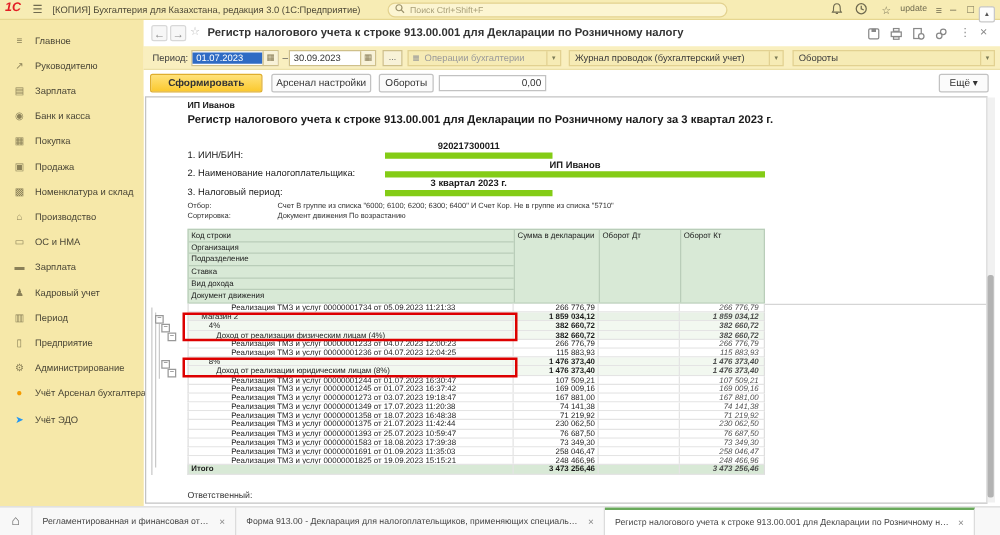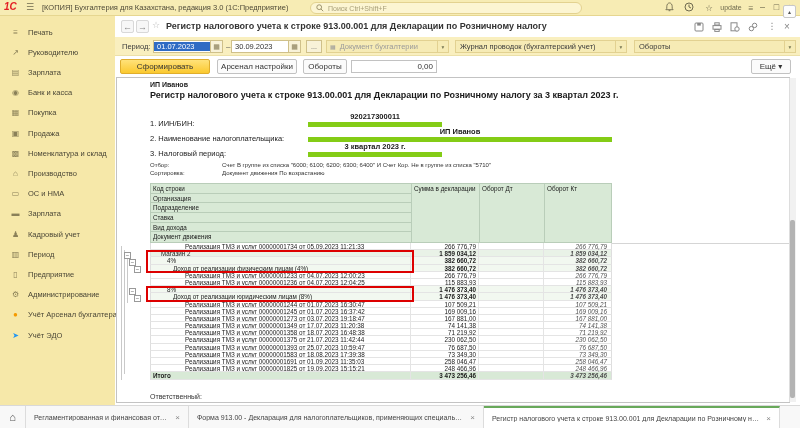--- a/index.html
+++ b/index.html
@@ -63,21 +63,21 @@
   .dd.disabled .ddtext { color:#9a9a9a; }
   .ddic { font-size:6px; color:#9a9a9a; padding-left:3px; }
   .ddarr { width:11px; height:100%; border-left:1px solid #e2d191; font-size:5.5px;
     color:#7a7a56; text-align:center; line-height:12px; }
 
   
   .actionrow { position:absolute; left:115px; top:56px; width:685px; height:21px; background:#fff; }
   .btn { position:absolute; top:3px; height:15px; border:1px solid #c2c2c2; border-radius:2px;
     background:#fbfbfb; font-size:8px; color:#333; text-align:center; line-height:13px; }
   .btn.primary { background:linear-gradient(#ffe27a,#fbc92f); border-color:#dfae2e;
-    font-weight:normal; }
+    font-weight:bold; }
   .sigma { position:absolute; left:239px; top:4px; font-size:10px; color:#444; }
   .amount { position:absolute; left:236px; top:4px; width:86px; height:13px;
     border:1px solid #c2c2c2; font-size:8px; color:#333; text-align:right;
     line-height:11px; padding-right:3px; background:#fff; }
 
   
   .report { position:absolute; left:116px; top:77px; width:674px; height:326px;
     background:#fff; border:1px solid #c3c3c3; }
   .scrolltrack { position:absolute; left:789px; top:78px; width:7px; height:324px;
     background:#f1f1f1; border-left:1px solid #dddddd; }
@@ -168,21 +168,21 @@
     <span class="tb-ic" style="left:718px; width:26px; font-size:7px">update</span>
     <span class="tb-ic" style="left:744px">≡</span>
     <span class="winbtn" style="left:756px">–</span>
     <span class="winbtn" style="left:770px">□</span>
     <span class="winbtn" style="left:785px">×</span>
   </div>
 
   <div class="sidebar" id="sidebar">
       <div class="sb-item" style="top: 6px;">
         <span class="sb-ic" style="color: rgb(138, 128, 88);">≡</span>
-        <span class="sb-lab">Печать</span>
+        <span class="sb-lab">Главное</span>
       </div>
       <div class="sb-item" style="top: 26.2px;">
         <span class="sb-ic" style="color: rgb(138, 128, 88);">↗</span>
         <span class="sb-lab">Руководителю</span>
       </div>
       <div class="sb-item" style="top: 46.4px;">
         <span class="sb-ic" style="color: rgb(138, 128, 88);">▤</span>
         <span class="sb-lab">Зарплата</span>
       </div>
       <div class="sb-item" style="top: 66.6px;">
@@ -280,21 +280,21 @@
       <span class="calbtn">▦</span>
     </div>
     <span class="dash" style="left:111px">–</span>
     <div class="datefield" style="left:116px; width:70px">
       <span class="dateval">30.09.2023</span>
       <span class="calbtn">▦</span>
     </div>
     <span class="dots-btn" style="left:191px">...</span>
     <div class="dd disabled" style="left:211px; width:123px">
       <span class="ddic">▦</span>
-      <span class="ddtext">Документ бухгалтерии</span>
+      <span class="ddtext">Операции бухгалтерии</span>
       <span class="ddarr">▾</span>
     </div>
     <div class="dd" style="left:340px; width:172px">
       <span class="ddtext">Журнал проводок (бухгалтерский учет)</span>
       <span class="ddarr">▾</span>
     </div>
     <div class="dd" style="left:519px; width:162px">
       <span class="ddtext">Обороты</span>
       <span class="ddarr">▾</span>
     </div>

